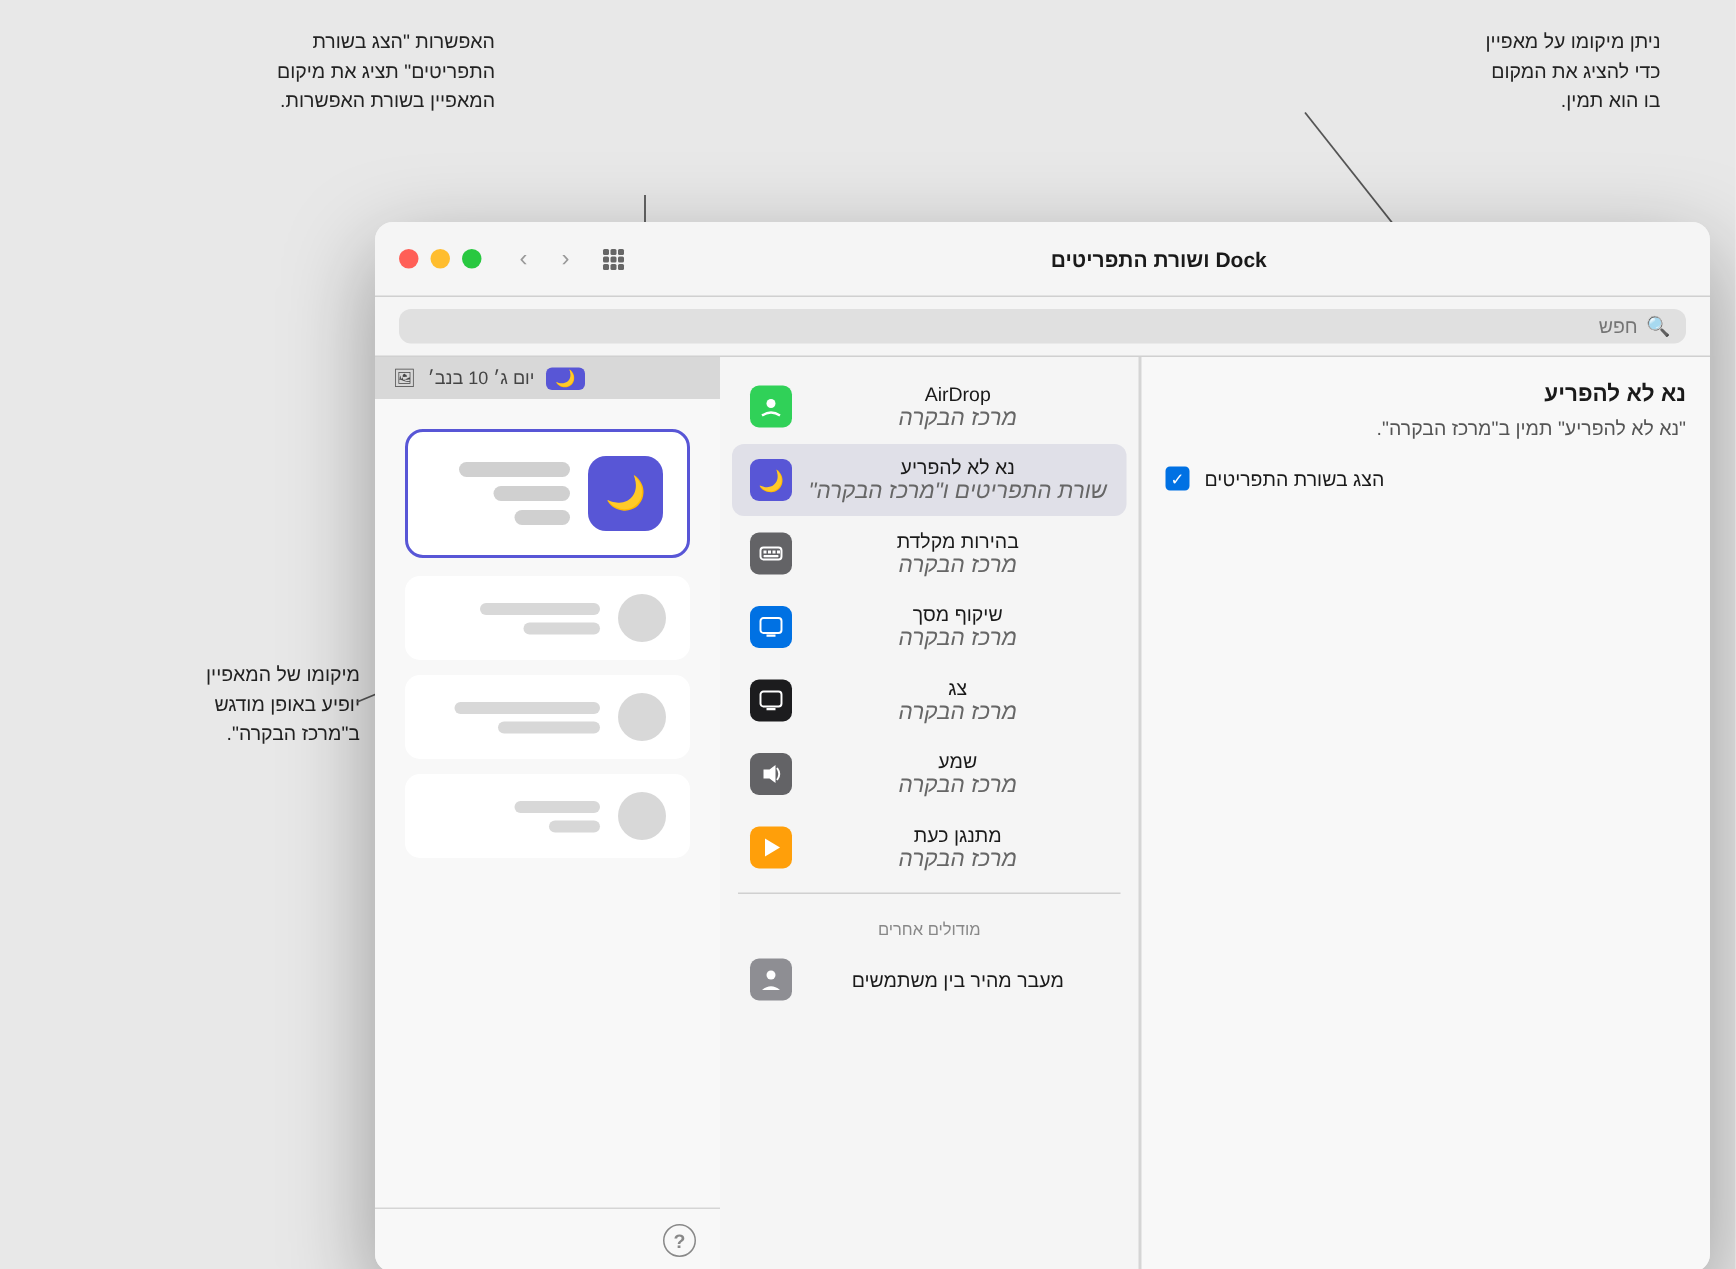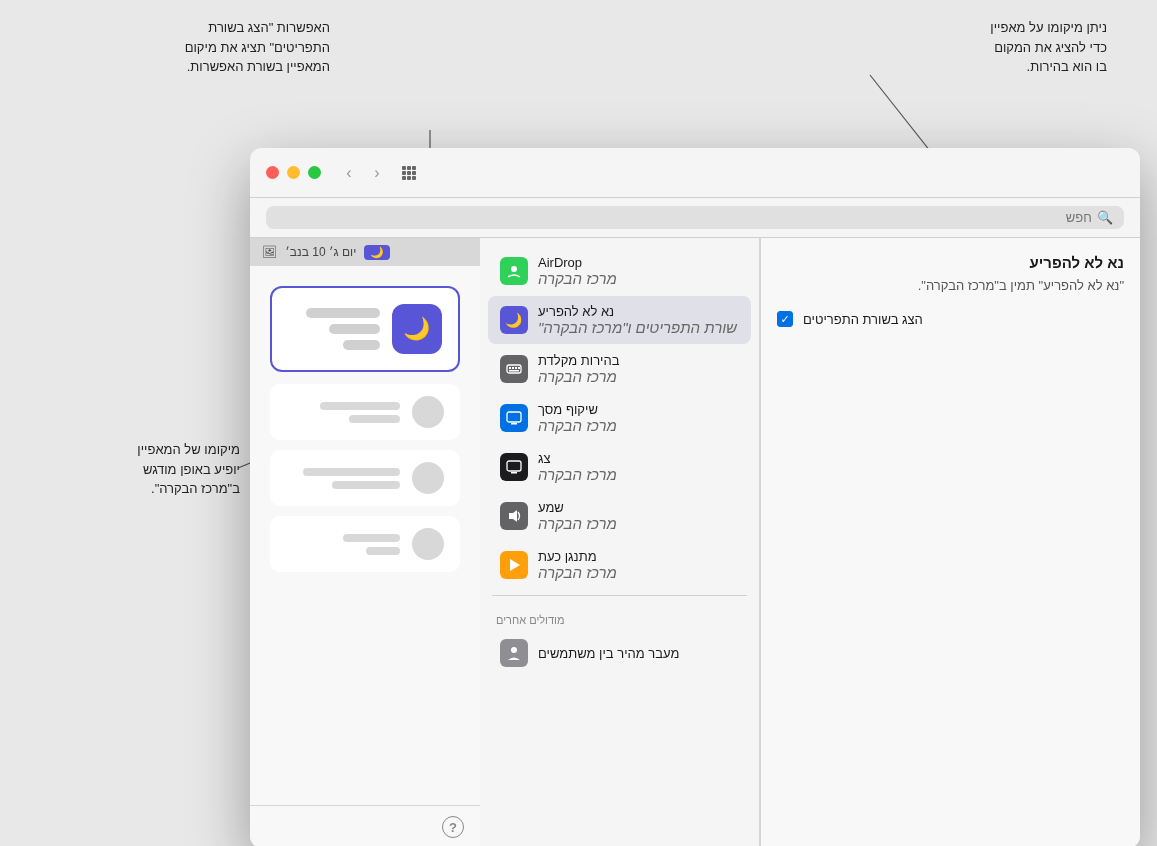--- a/index.html
+++ b/index.html
@@ -166,40 +166,40 @@
       border-radius: 6px;
       display: flex;
       align-items: center;
       justify-content: center;
       font-size: 15px;
       flex-shrink: 0;
     }
 
     .sidebar-item-text {
       flex: 1;
-      text-align: left;
+      text-align: center;
     }
 
     .sidebar-item-title {
       font-size: 13px;
       font-weight: 500;
       color: #1a1a1a;
     }
 
     .sidebar-item-subtitle {
       font-size: 15px;
       color: #666;
       font-style: italic;
     }
 
     .sidebar-section-label {
       font-size: 11px;
       color: #888;
       padding: 12px 16px 4px;
-      text-align: left;
+      text-align: center;
       font-weight: 500;
     }
 
     .sidebar-divider {
       height: 1px;
       background: #d0d0d0;
       margin: 6px 12px;
     }
 
     
@@ -467,21 +467,21 @@
     
     .sidebar::-webkit-scrollbar { width: 6px; }
     .sidebar::-webkit-scrollbar-thumb { background: #bbb; border-radius: 3px; }
   </style>
 </head>
 <body>
 
 <div class="annotation-top-right">
   <span>ניתן מיקומו על מאפיין</span><br>
   <span>כדי להציג את המקום</span><br>
-  <span>בו הוא בהירות.</span>
+  <span>בו הוא תמין.</span>
 </div>
 
 <div class="annotation-top-left">
   <span>האפשרות "הצג בשורת</span><br>
   <span>התפריטים" תציג את מיקום</span><br>
   <span>המאפיין בשורת האפשרות.</span>
 </div>
 
 <div class="annotation-bottom-left">
   <span>מיקומו של המאפיין</span><br>
@@ -528,20 +528,21 @@
         <rect x="6" y="1" width="4" height="4" rx="1"></rect>
         <rect x="11" y="1" width="4" height="4" rx="1"></rect>
         <rect x="1" y="6" width="4" height="4" rx="1"></rect>
         <rect x="6" y="6" width="4" height="4" rx="1"></rect>
         <rect x="11" y="6" width="4" height="4" rx="1"></rect>
         <rect x="1" y="11" width="4" height="4" rx="1"></rect>
         <rect x="6" y="11" width="4" height="4" rx="1"></rect>
         <rect x="11" y="11" width="4" height="4" rx="1"></rect>
       </svg>
     </div>
+    <div class="titlebar-title">Dock ושורת התפריטים</div>
   </div>
 
   <div class="search-bar">
     <div class="search-input-wrap">
       <span class="search-icon">🔍</span>
       <input class="search-input" type="text" placeholder="חפש" style="">
     </div>
   </div>
 
   <div class="window-body">

